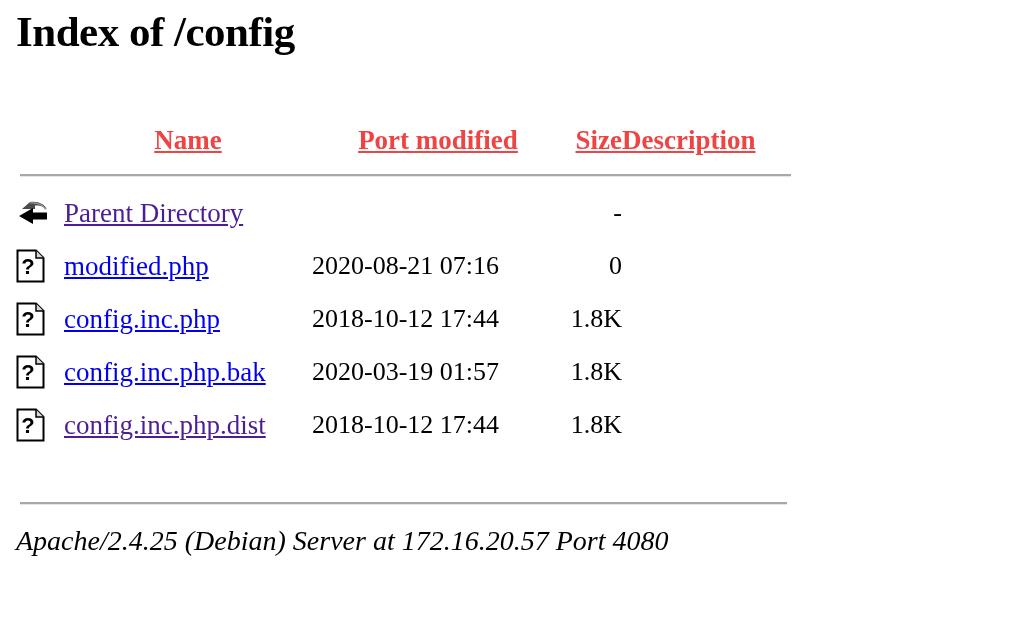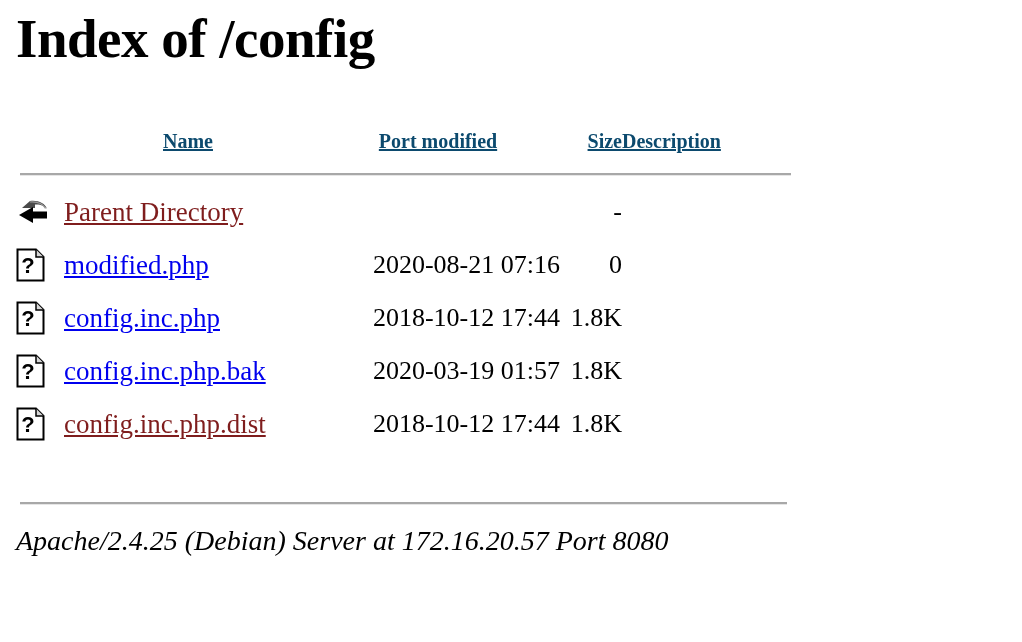--- a/index.html
+++ b/index.html
@@ -21,21 +21,21 @@
     height: 642px;
     padding: 0;
   }
 
   
   .page-title {
     position: absolute;
     left: 16px;
     top: 8px;
     margin: 0;
-    font-size: 55px;
+    font-size: 43px;
     line-height: 1.12;
     font-weight: bold;
     font-family: "Liberation Serif", "DejaVu Serif", serif;
     letter-spacing: -0.5px;
     white-space: nowrap;
   }
 
   
   .listing {
     position: absolute;
@@ -47,39 +47,39 @@
   }
   .listing td, .listing th {
     padding: 0;
     vertical-align: middle;
     white-space: nowrap;
   }
 
   
   .col-icon  { width: 48px; }
   .col-name  { width: 248px; text-align: left; }
-  .col-date  { width: 248px; text-align: right; padding-right: 4px !important; }
+  .col-date  { width: 248px; text-align: left; padding-right: 4px !important; }
   .col-size  { width: 58px;  text-align: right; }
   .col-desc  { width: 170px; text-align: left; }
 
   thead th {
     padding-bottom: 14px !important;
     font-weight: normal;
   }
   thead th.col-name { text-align: center; }
   thead th.col-date { text-align: center; padding-right: 0 !important; }
   thead th.col-size { text-align: right; }
   thead th.col-desc { text-align: left; }
 
   .hdr-link {
-    color: #0c4a6e;
+    color: #ef4444;
     text-decoration: underline;
     font-weight: bold;
     cursor: pointer;
-    font-size: 20px;
+    font-size: 27px;
   }
 
   .rule-row td {
     padding: 0 !important;
   }
   .hr {
     height: 0;
     border: 0;
     border-top: 2px solid #a8a8a8;
     border-bottom: 1px solid #e6e6e6;
@@ -91,21 +91,21 @@
     padding: 4px 0 5px 0;
     height: 44px;
   }
 
   .fname {
     text-decoration: underline;
     cursor: pointer;
     font-size: 27px;
   }
   .fname.unvisited { color: #0000ee; }
-  .fname.visited   { color: #7f1d1d; }
+  .fname.visited   { color: #4c1d95; }
 
   .cell-date, .cell-size {
     font-size: 26px;
     color: #000000;
   }
 
   
   .icon {
     display: inline-block;
     vertical-align: middle;
@@ -229,15 +229,15 @@
           <td class="col-name"><span class="fname visited">config.inc.php.dist</span></td>
           <td class="col-date cell-date">2018-10-12 17:44</td>
           <td class="col-size cell-size">1.8K</td>
           <td class="col-desc"></td>
         </tr>
       </tbody>
   </table>
 
   <hr class="footer-rule">
 
-  <div class="footer">Apache/2.4.25 (Debian) Server at 172.16.20.57 Port 8080</div>
+  <div class="footer">Apache/2.4.25 (Debian) Server at 172.16.20.57 Port 4080</div>
 
 </div>
 
 </body></html>

